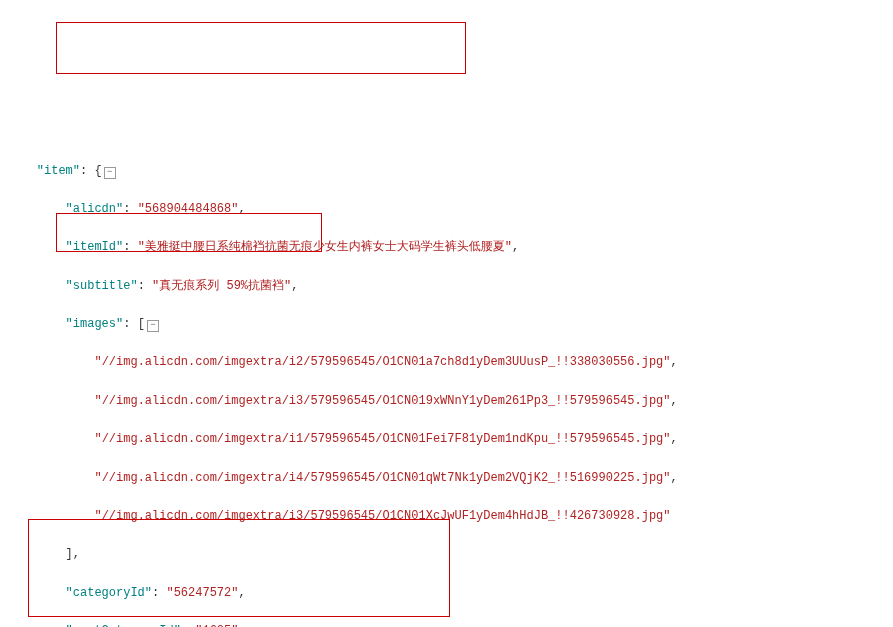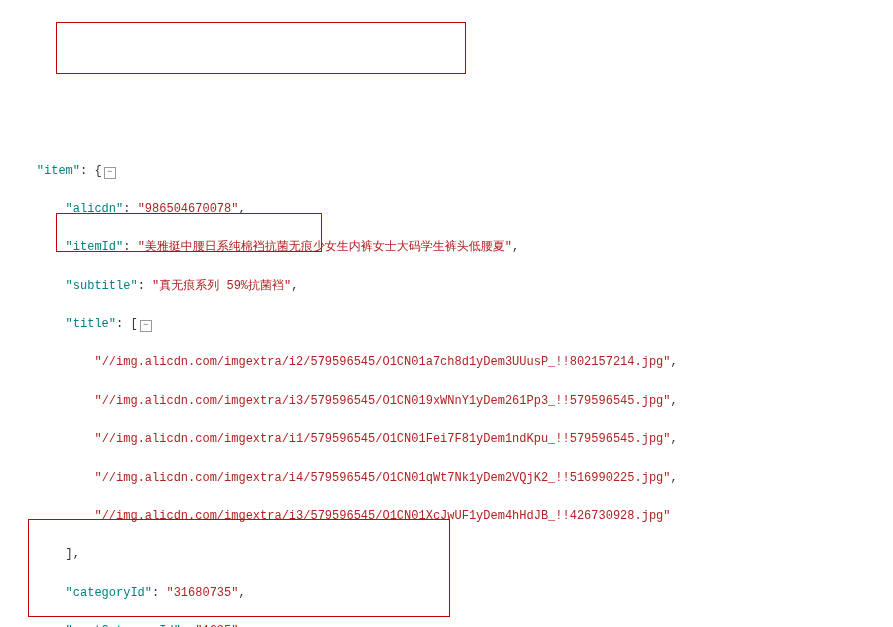--- a/index.html
+++ b/index.html
@@ -41,31 +41,31 @@
 </head>
 <body>
 
 
 
 <div id="box1" class="highlight-box"></div>
 <div id="box2" class="highlight-box"></div>
 <div id="box3" class="highlight-box"></div>
 
 <span class="line">    <span class="key">"<span>item</span>"</span><span class="punct">: {</span><span class="collapse">−</span></span>
-<span class="line">        <span class="key">"<span>alicdn</span>"</span><span class="punct">: </span><span class="string">"<span>986504670078</span>"</span><span class="punct">,</span></span>
+<span class="line">        <span class="key">"<span>alicdn</span>"</span><span class="punct">: </span><span class="string">"<span>568904484868</span>"</span><span class="punct">,</span></span>
 <span class="line">        <span class="key">"<span>itemId</span>"</span><span class="punct">: </span><span class="string">"<span>美雅挺中腰日系纯棉裆抗菌无痕少女生内裤女士大码学生裤头低腰夏</span>"</span><span class="punct">,</span></span>
 <span class="line">        <span class="key">"<span>subtitle</span>"</span><span class="punct">: </span><span class="string">"<span>真无痕系列 59%抗菌裆</span>"</span><span class="punct">,</span></span>
-<span class="line">        <span class="key">"<span>title</span>"</span><span class="punct">: [</span><span class="collapse">−</span></span>
-<span class="line">            <span class="string">"<span>//img.alicdn.com/imgextra/i2/579596545/O1CN01a7ch8d1yDem3UUusP_!!802157214.jpg</span>"</span><span class="punct">,</span></span>
+<span class="line">        <span class="key">"<span>images</span>"</span><span class="punct">: [</span><span class="collapse">−</span></span>
+<span class="line">            <span class="string">"<span>//img.alicdn.com/imgextra/i2/579596545/O1CN01a7ch8d1yDem3UUusP_!!338030556.jpg</span>"</span><span class="punct">,</span></span>
 <span class="line">            <span class="string">"<span>//img.alicdn.com/imgextra/i3/579596545/O1CN019xWNnY1yDem261Pp3_!!579596545.jpg</span>"</span><span class="punct">,</span></span>
 <span class="line">            <span class="string">"<span>//img.alicdn.com/imgextra/i1/579596545/O1CN01Fei7F81yDem1ndKpu_!!579596545.jpg</span>"</span><span class="punct">,</span></span>
 <span class="line">            <span class="string">"<span>//img.alicdn.com/imgextra/i4/579596545/O1CN01qWt7Nk1yDem2VQjK2_!!516990225.jpg</span>"</span><span class="punct">,</span></span>
 <span class="line">            <span class="string">"<span>//img.alicdn.com/imgextra/i3/579596545/O1CN01XcJwUF1yDem4hHdJB_!!426730928.jpg</span>"</span></span>
 <span class="line">        <span class="punct">],</span></span>
-<span class="line">        <span class="key">"<span>categoryId</span>"</span><span class="punct">: </span><span class="string">"<span>31680735</span>"</span><span class="punct">,</span></span>
+<span class="line">        <span class="key">"<span>categoryId</span>"</span><span class="punct">: </span><span class="string">"<span>56247572</span>"</span><span class="punct">,</span></span>
 <span class="line">        <span class="key">"<span>rootCategoryId</span>"</span><span class="punct">: </span><span class="string">"<span>1625</span>"</span><span class="punct">,</span></span>
 
 
 
 
 
 
 
 
 

